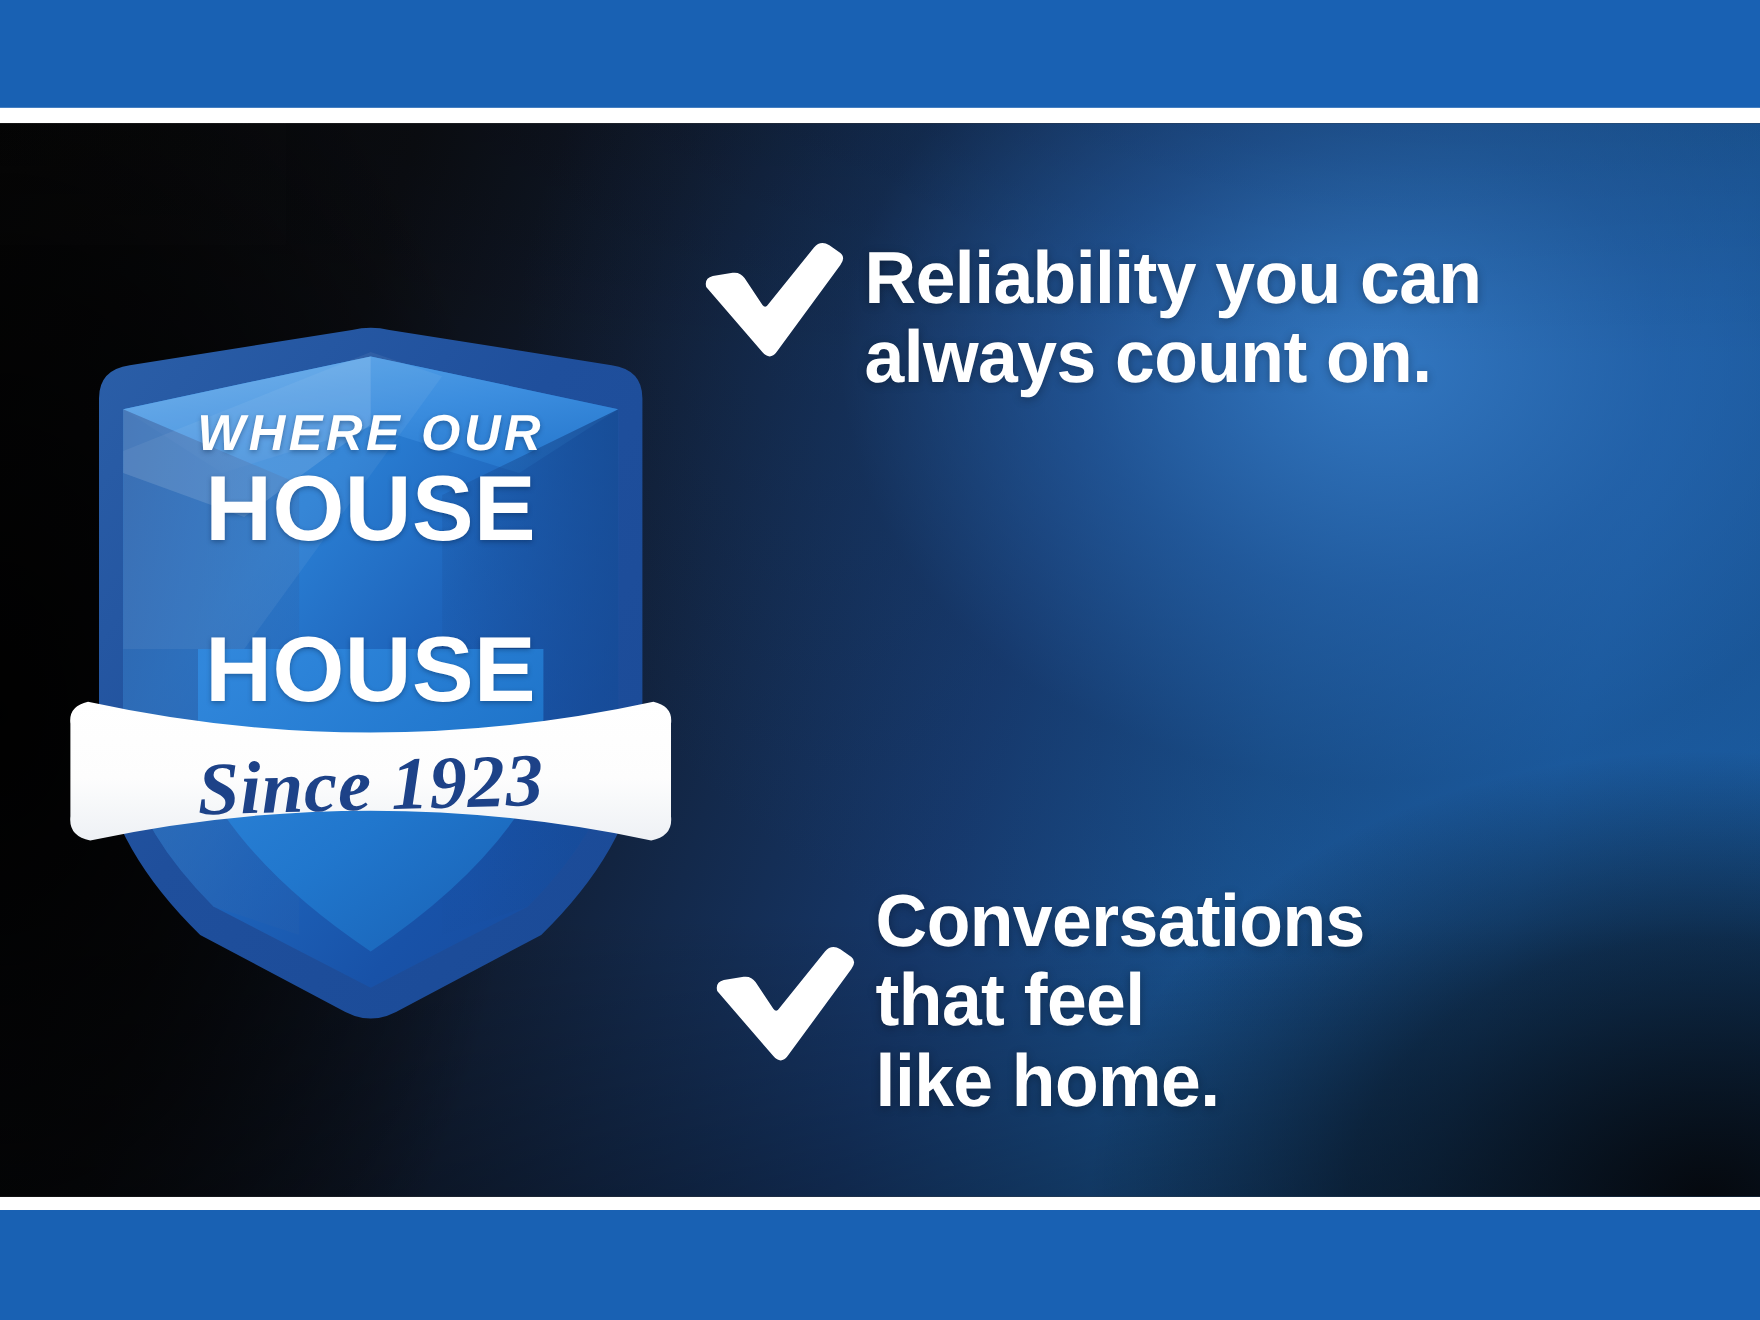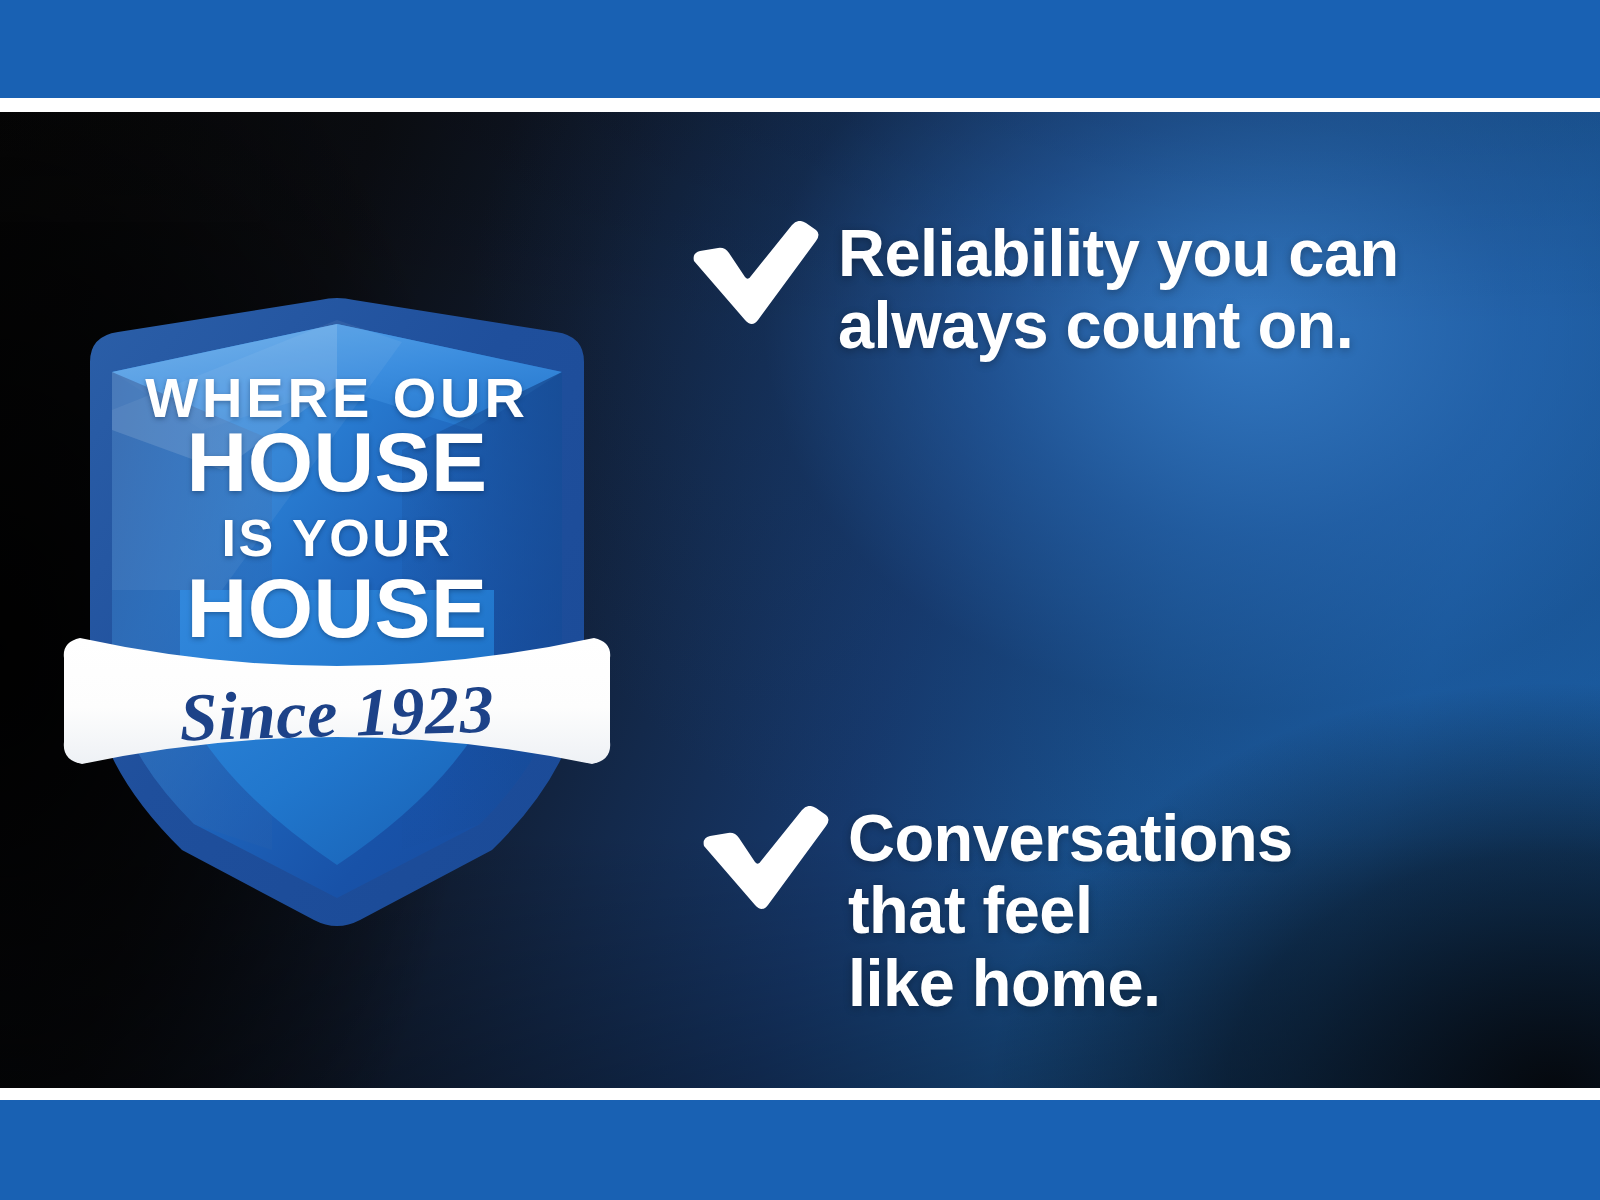--- a/index.html
+++ b/index.html
@@ -108,21 +108,21 @@
     width: 100%;
     text-align: center;
     color: #ffffff;
     font-family: "Liberation Sans", sans-serif;
     font-weight: 700;
     letter-spacing: 0.02em;
     line-height: 1;
     text-shadow: 0 2px 5px rgba(4,22,52,0.35);
     white-space: nowrap;
   }
-  .sline-1 { top: 80px;  font-size: 56px; letter-spacing: 0.07em; transform: scaleX(1.0); }
+  .sline-1 { top: 80px;  font-size: 46px; letter-spacing: 0.07em; transform: scaleX(1.0); font-style: italic; }
   .sline-2 { top: 130px; font-size: 84px; letter-spacing: 0.005em; }
   .sline-3 { top: 222px; font-size: 52px; letter-spacing: 0.05em; }
   .sline-4 { top: 276px; font-size: 84px; letter-spacing: 0.005em; }
 
   .since {
     position: absolute;
     top: 384px;
     width: 100%;
     text-align: center;
     color: #1d4288;
@@ -131,33 +131,33 @@
     font-weight: 700;
     font-size: 68px;
     letter-spacing: 0.01em;
     transform: rotate(-1.6deg);
     white-space: nowrap;
   }
 
   
   .checklist {
     position: absolute;
-    left: 688px;
+    left: 636px;
     top: 112px;
     width: 880px;
     height: 988px;
   }
   .check-row {
     position: absolute;
     display: flex;
     align-items: flex-start;
   }
   .check-row.r1 { top: 105px; left: 0; }
   .check-row.r2 { top: 370px; left: 20px; }
-  .check-row.r3 { top: 690px; left: 10px; }
+  .check-row.r3 { top: 690px; left: 10px; align-items: center; }
 
   .check-icon {
     flex: 0 0 auto;
     width: 132px;
     margin-right: 18px;
     margin-top: 4px;
   }
   .check-icon svg { display: block; width: 132px; height: 104px; }
 
   .check-text {
@@ -304,21 +304,20 @@
                  Q 540,470 520,474
                  Q 265,420 10,474
                  Q -10,470 -8,452
                  Z" fill="url(#bannerGrad)"></path>
       </g>
     </svg>
 
     <div class="shield-text">
       <div class="sline sline-1">WHERE OUR</div>
       <div class="sline sline-2">HOUSE</div>
-      <div class="sline sline-3">IS YOUR</div>
       <div class="sline sline-4">HOUSE</div>
       <div class="since">Since 1923</div>
     </div>
   </div>
 
   <div class="checklist">
 
     <div class="check-row r1">
       <div class="check-icon">
         <svg viewBox="0 0 132 104" xmlns="http://www.w3.org/2000/svg" aria-hidden="true">

